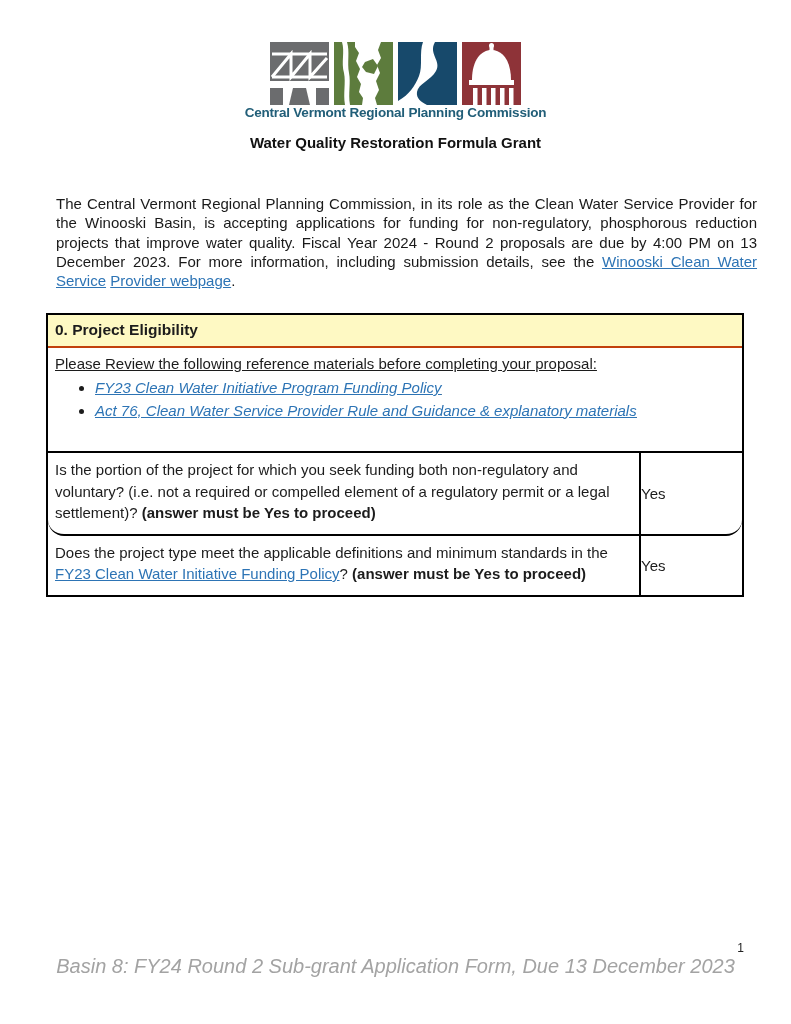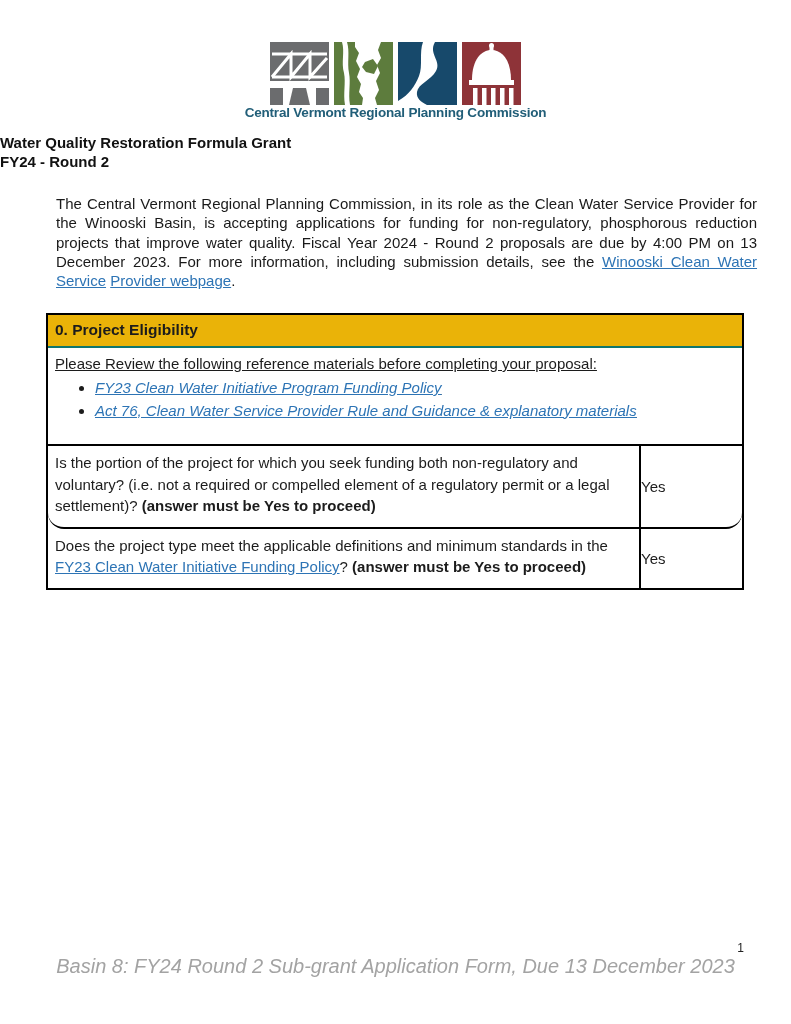--- a/index.html
+++ b/index.html
@@ -36,21 +36,21 @@
     letter-spacing: -0.2px;
     color: #215e78;
   }
 
   
   .title-block {
     position: absolute;
     top: 133px;
     left: 0;
     width: 100%;
-    text-align: left;
+    text-align: center;
     font-size: 15px;
     font-weight: bold;
     line-height: 19px;
     color: #111;
   }
 
   
   .intro {
     position: absolute;
     top: 194px;
@@ -70,34 +70,34 @@
   
   .elig-table {
     position: absolute;
     top: 313px;
     left: 46px;
     width: 698px;
     border: 2px solid #000;
     font-size: 15px;
   }
   .elig-header {
-    background: #eab308;
+    background: #fef9c3;
     font-weight: bold;
     font-size: 15.5px;
     padding: 6px 7px 7px;
-    border-bottom: 2px solid #0f766e;
+    border-bottom: 2px solid #c2410c;
   }
   .ref-row {
     padding: 5px 7px 13px;
     border-bottom: 2px solid #000;
     line-height: 21px;
     text-decoration: underline;
   }
   .ref-row ul {
-    margin: 3px 0 9px 0;
+    margin: 3px 0 16px 0;
     padding-left: 40px;
     list-style: disc;
   }
   .ref-row li { line-height: 22.5px; }
   .ref-row li a { font-style: italic; }
   .q-row { display: flex; border-bottom: 2px solid #000; border-radius: 16px; }
   .q-row:last-child { border-bottom: none; }
   .q-text {
     flex: 1;
     padding: 6px 8px 10px 7px;
@@ -170,21 +170,20 @@
       <rect x="20" y="46" width="4.5" height="17" fill="#ffffff"></rect>
       <rect x="29" y="46" width="4.5" height="17" fill="#ffffff"></rect>
       <rect x="38" y="46" width="4.5" height="17" fill="#ffffff"></rect>
       <rect x="47" y="46" width="4.5" height="17" fill="#ffffff"></rect>
     </svg>
   </div>
   <div class="logo-caption">Central Vermont Regional Planning Commission</div>
 
   <div class="title-block">
     <div>Water Quality Restoration Formula Grant</div>
-    <div>FY24 - Round 2</div>
   </div>
 
   <div class="intro"><span>The Central Vermont Regional Planning Commission, in its role as the Clean Water Service Provider for the Winooski Basin, is accepting applications for funding for non-regulatory, phosphorous reduction projects that improve water quality. Fiscal Year 2024 - Round 2 proposals are due by 4:00 PM on 13 December 2023. For more information, including submission details, see the </span><a class="link">Winooski Clean Water Service</a><span> </span><a class="link">Provider webpage</a><span>.</span></div>
 
   <div class="elig-table">
     <div class="elig-header">0. Project Eligibility</div>
 
     <div class="ref-row">
       <div>Please Review the following reference materials before completing your proposal:</div>
       <ul>

